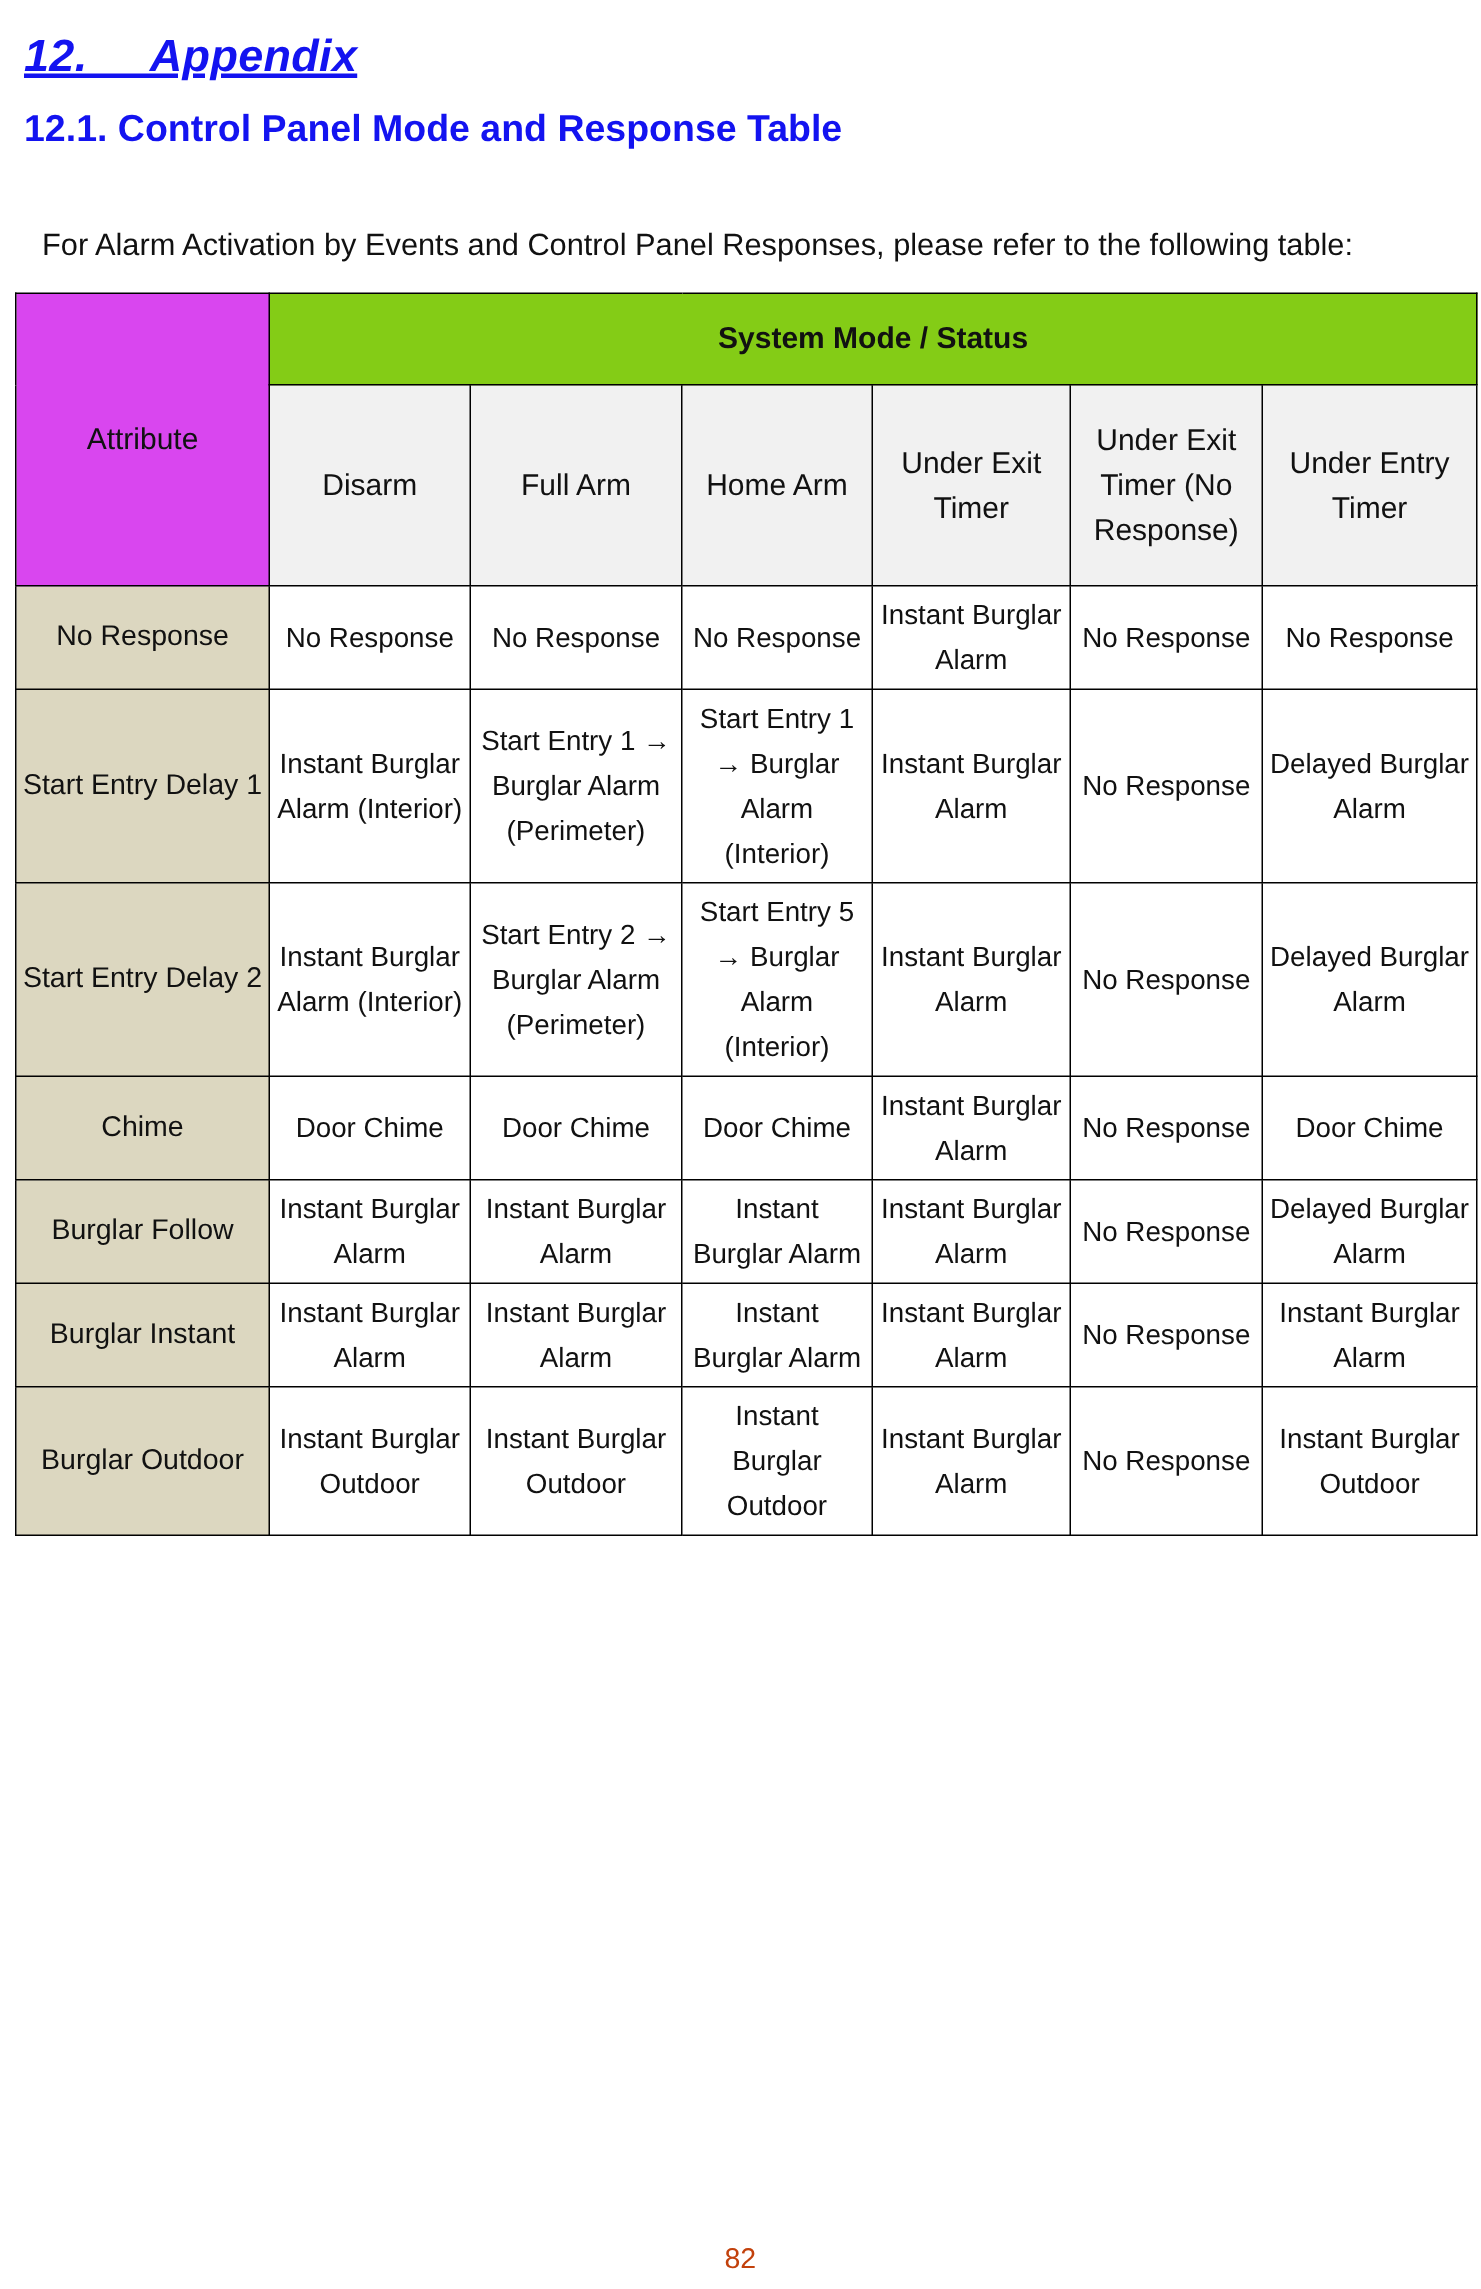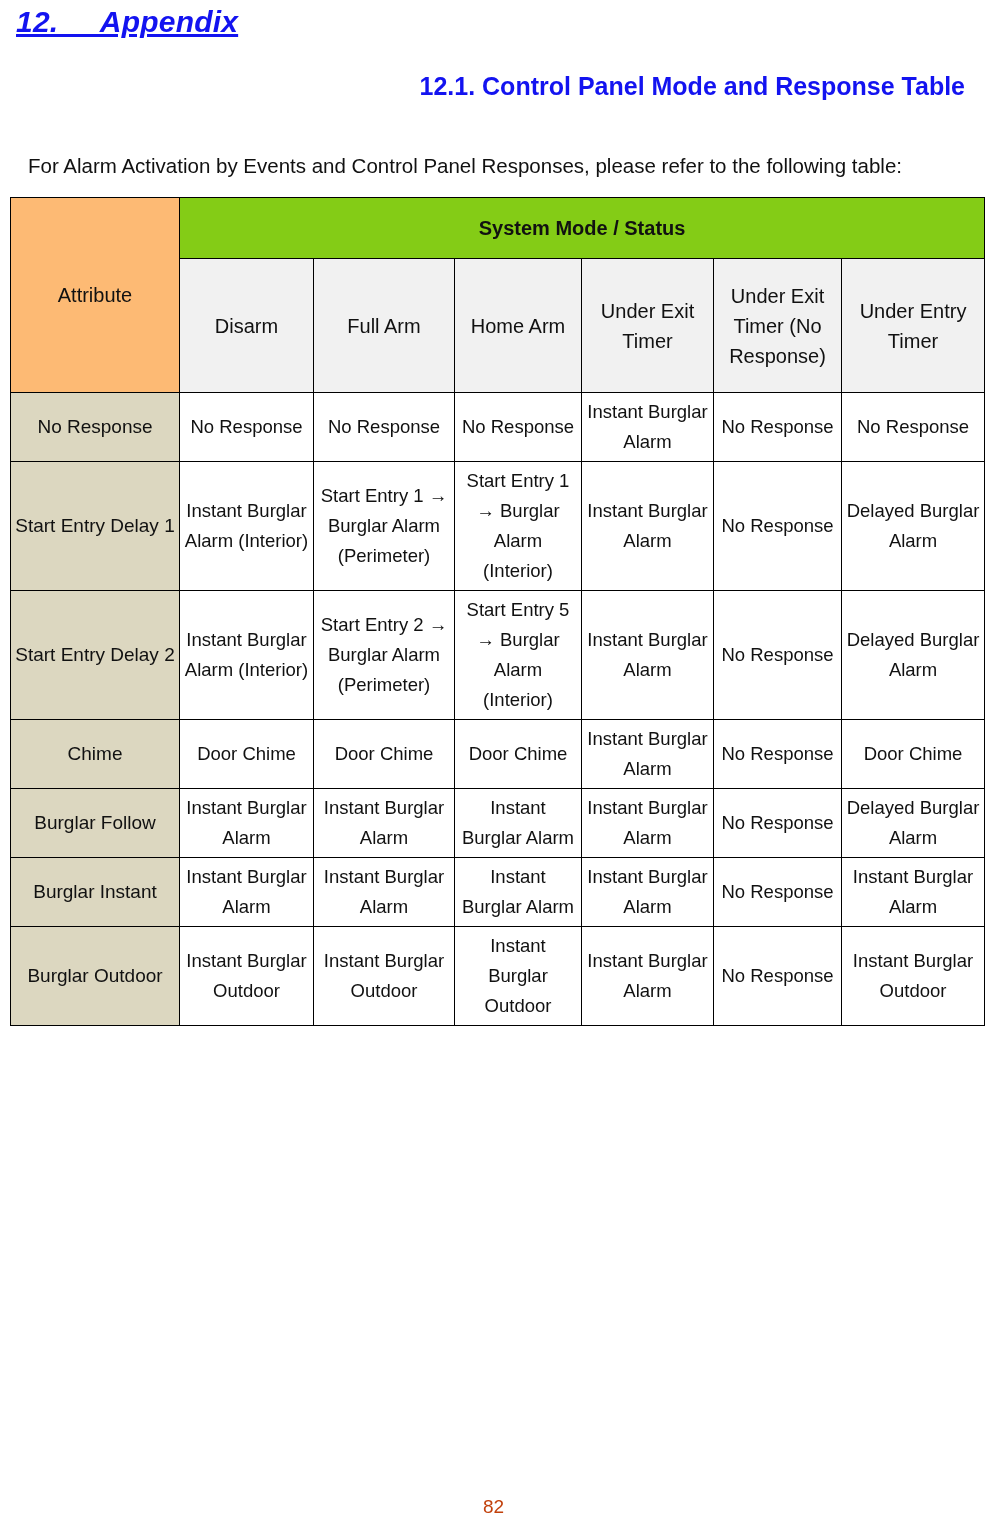--- a/index.html
+++ b/index.html
@@ -25,32 +25,31 @@
 
   
   .h1 {
     color: #1313f0;
     font-size: 30px;
     font-weight: bold;
     font-style: italic;
     text-decoration: underline;
     letter-spacing: 0.2px;
     margin: 0;
-    padding: 4px 0 0 10px;
+    padding: 20px 0 0 10px;
     line-height: 36px;
     white-space: pre;
   }
   .h2 {
     color: #1313f0;
     font-size: 25px;
     font-weight: bold;
-    margin: 16px;
+    margin: 0;
     padding: 15px 0 0 10px;
     line-height: 30px;
-    text-align: right;
   }
   .body-para {
     font-size: 20.5px;
     line-height: 29px;
     color: #111111;
     margin: 14px;
     padding: 34px 40px 0 8px;
   }
 
   
@@ -74,21 +73,21 @@
   }
   
   .hdr-span {
     background: #84cc16;
     color: #1313f0;
     font-weight: bold !important;
     font-size: 20px !important;
     height: 52px;
   }
   .hdr-attr {
-    background: #fdba74;
+    background: #d946ef;
     color: #1313f0;
     font-weight: bold;
     font-size: 20px !important;
   }
   .hdr-col {
     background: #f1f1f1;
     color: #1313f0;
     font-size: 20px !important;
     line-height: 31px;
     height: 125px;

